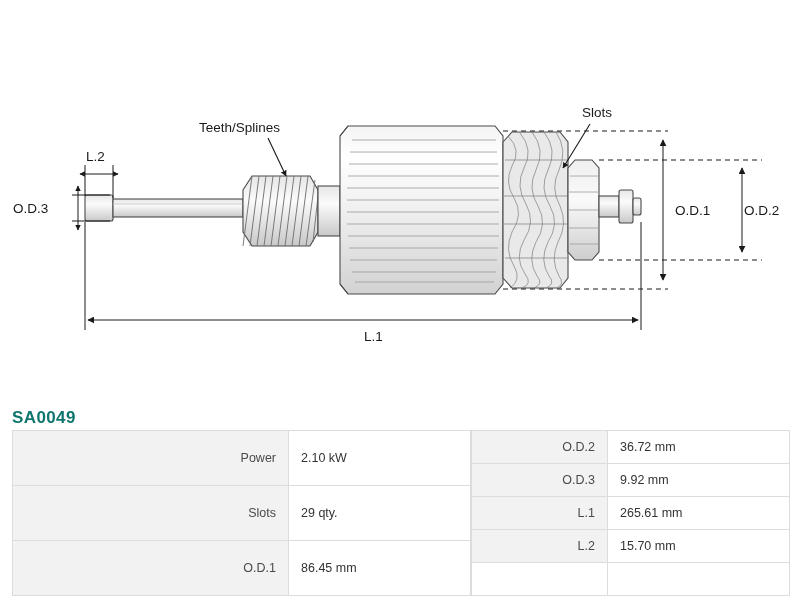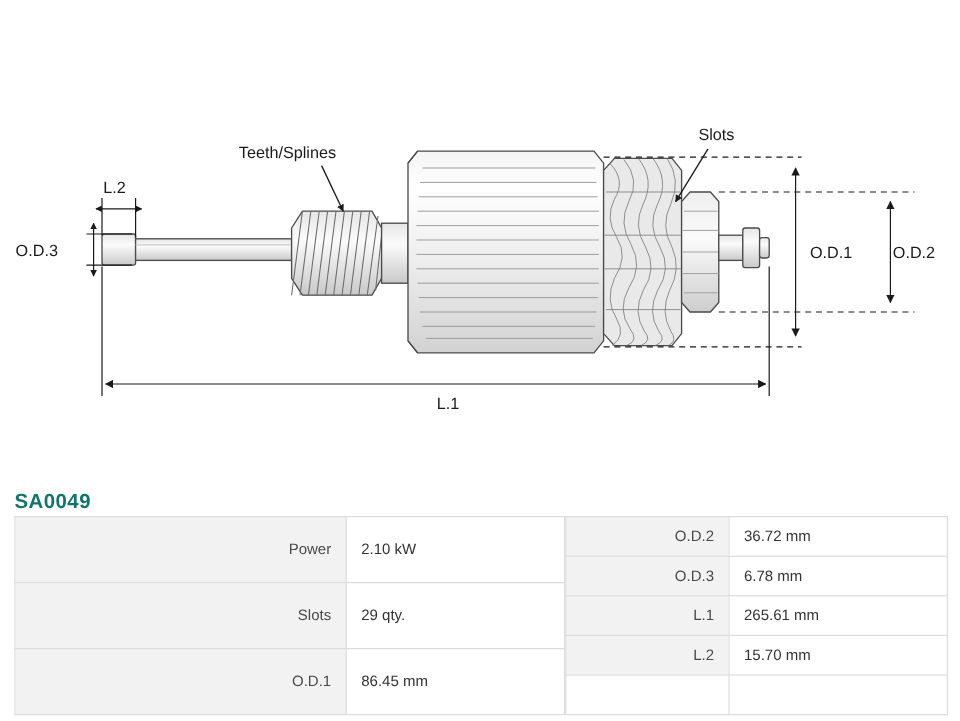--- a/index.html
+++ b/index.html
@@ -254,21 +254,21 @@
     </table>
 
     <table class="spec right">
       <tbody>
         <tr>
           <td class="lbl">O.D.2</td>
           <td class="val">36.72 mm</td>
         </tr>
         <tr>
           <td class="lbl">O.D.3</td>
-          <td class="val">6.78 mm</td>
+          <td class="val">9.92 mm</td>
         </tr>
         <tr>
           <td class="lbl">L.1</td>
           <td class="val">265.61 mm</td>
         </tr>
         <tr>
           <td class="lbl">L.2</td>
           <td class="val">15.70 mm</td>
         </tr>
         <tr>

